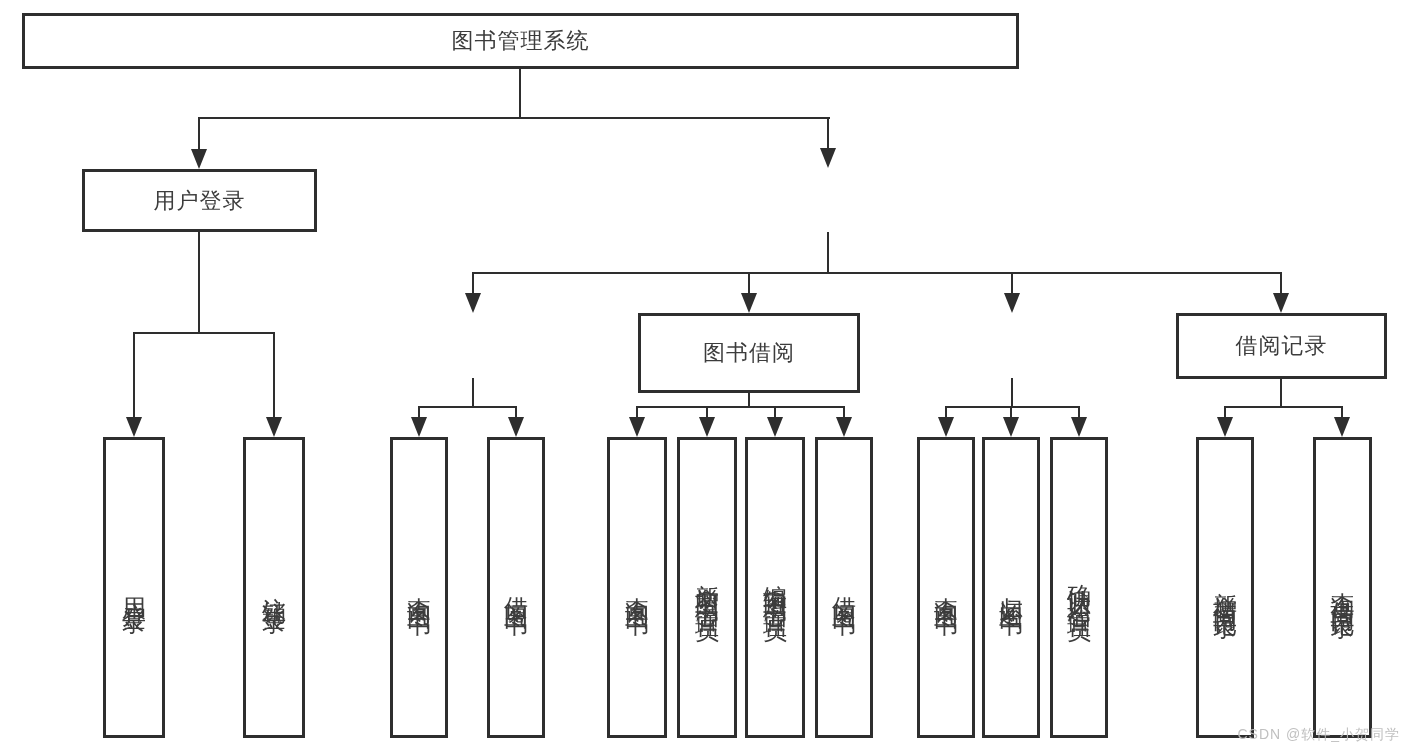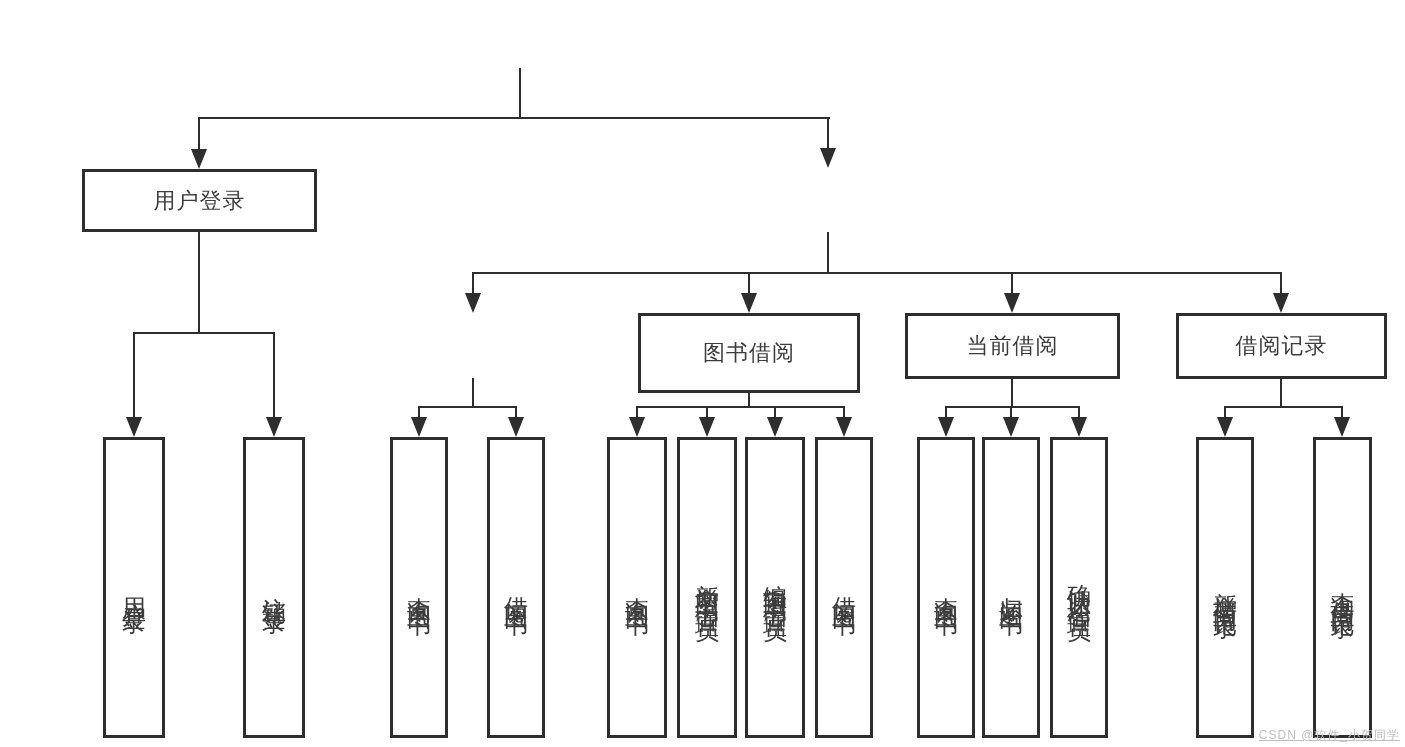--- a/index.html
+++ b/index.html
@@ -32,38 +32,37 @@
   .ahead{
     position:absolute;width:0;height:0;
     border-left:8px solid transparent;
     border-right:8px solid transparent;
     border-top:20px solid #2e2e2e;
     z-index:1;
   }
   #watermark{
     position:absolute;
     right:5px;bottom:3px;
-    font-size:12px;
+    font-size:14px;
     color:rgba(189,189,189,0.95);
     letter-spacing:1px;
     z-index:5;
     white-space:nowrap;
-    text-decoration:underline;
   }
 </style>
 </head>
 <body>
 
 <div id="chart">
 
+  <div class="node box-h" style="left:22px;top:13px;width:997px;height:56px;">图书管理系统</div>
 
   <div class="node box-h" style="left:82px;top:169px;width:235px;height:63px;">用户登录</div>
 
   <div class="node box-h" style="left:638px;top:313px;width:222px;height:80px;">图书借阅</div>
-  <div class="node box-h" style="left:905px;top:313px;width:215px;height:66px;">当前借阅</div>
   <div class="node box-h" style="left:1176px;top:313px;width:211px;height:66px;">借阅记录</div>
 
   <div class="node box-v" style="left:103px;top:437px;width:62px;height:301px;">用户登录</div>
   <div class="node box-v" style="left:243px;top:437px;width:62px;height:301px;">注销登录</div>
 
   <div class="node box-v" style="left:390px;top:437px;width:58px;height:301px;">查询图书</div>
   <div class="node box-v" style="left:487px;top:437px;width:58px;height:301px;">借阅图书</div>
 
   <div class="node box-v" style="left:607px;top:437px;width:60px;height:301px;">查询图书</div>
   <div class="node box-v" style="left:677px;top:437px;width:60px;height:301px;">新增图书（管理员）</div>

